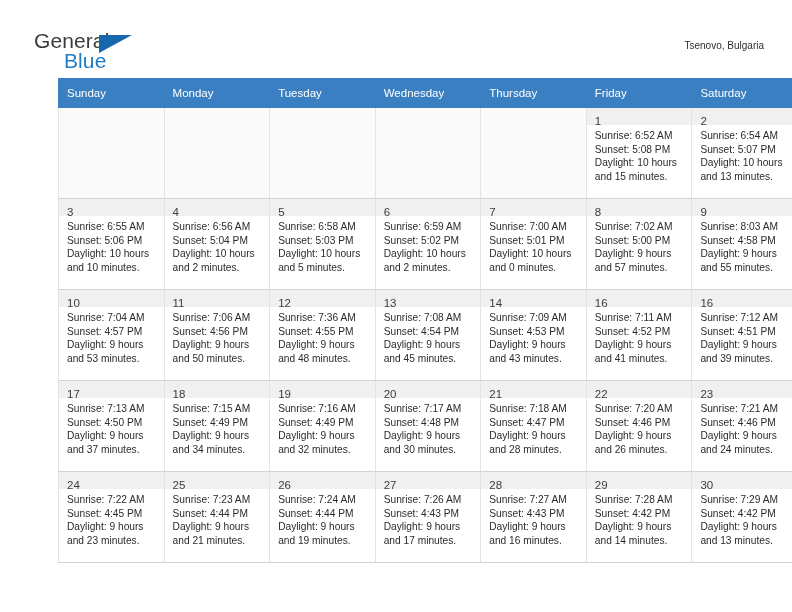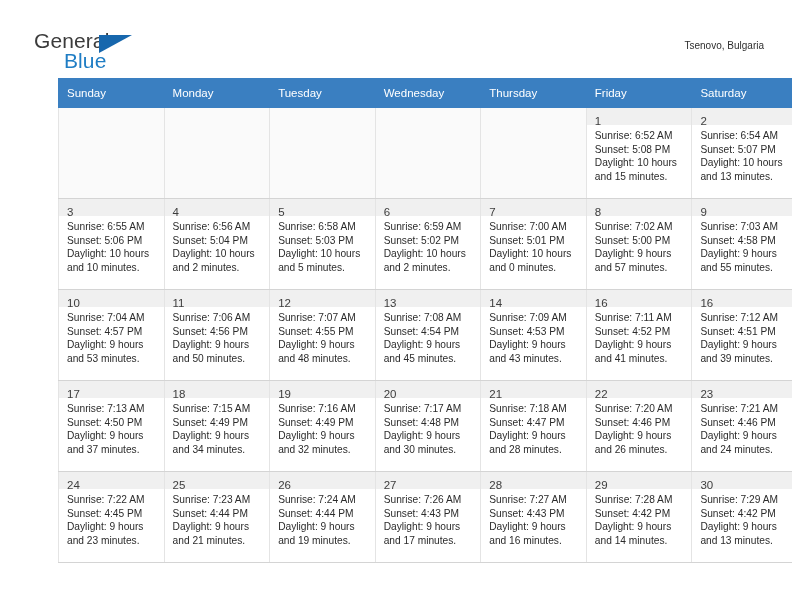--- a/index.html
+++ b/index.html
@@ -277,21 +277,21 @@
                 <div class="cell-line">Sunset: 5:00 PM</div>
                 <div class="cell-line">Daylight: 9 hours</div>
                 <div class="cell-line">and 57 minutes.</div>
               </div>
             </div>
           </td>
           <td>
             <div class="cell filled">
               <div class="daynum-bar"><span class="daynum">9</span></div>
               <div class="cell-lines">
-                <div class="cell-line">Sunrise: 7:03 AM</div>
+                <div class="cell-line">Sunrise: 8:03 AM</div>
                 <div class="cell-line">Sunset: 4:58 PM</div>
                 <div class="cell-line">Daylight: 9 hours</div>
                 <div class="cell-line">and 55 minutes.</div>
               </div>
             </div>
           </td>
         </tr>
         <tr class="week">
           <td>
             <div class="cell filled">
@@ -312,21 +312,21 @@
                 <div class="cell-line">Sunset: 4:56 PM</div>
                 <div class="cell-line">Daylight: 9 hours</div>
                 <div class="cell-line">and 50 minutes.</div>
               </div>
             </div>
           </td>
           <td>
             <div class="cell filled">
               <div class="daynum-bar"><span class="daynum">12</span></div>
               <div class="cell-lines">
-                <div class="cell-line">Sunrise: 7:07 AM</div>
+                <div class="cell-line">Sunrise: 7:36 AM</div>
                 <div class="cell-line">Sunset: 4:55 PM</div>
                 <div class="cell-line">Daylight: 9 hours</div>
                 <div class="cell-line">and 48 minutes.</div>
               </div>
             </div>
           </td>
           <td>
             <div class="cell filled">
               <div class="daynum-bar"><span class="daynum">13</span></div>
               <div class="cell-lines">

